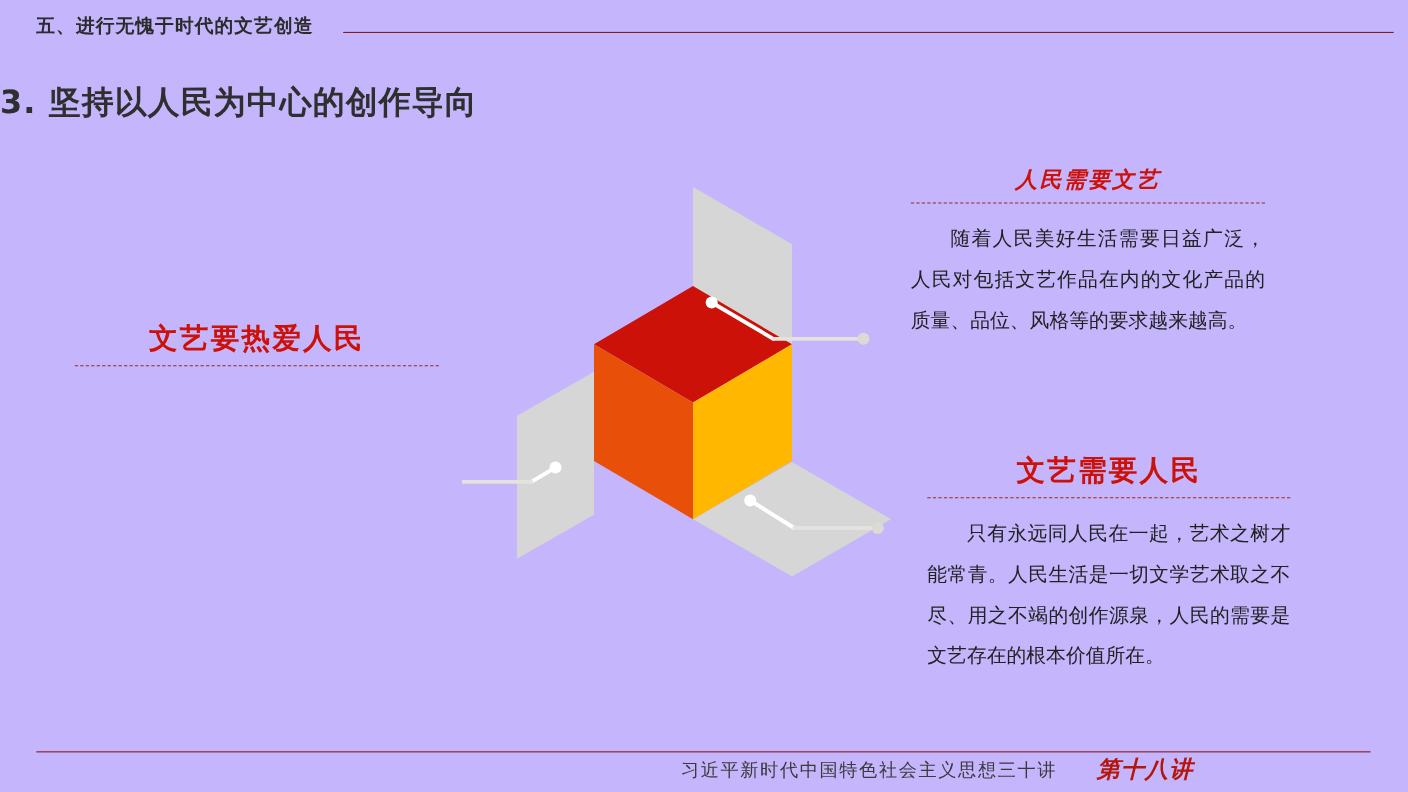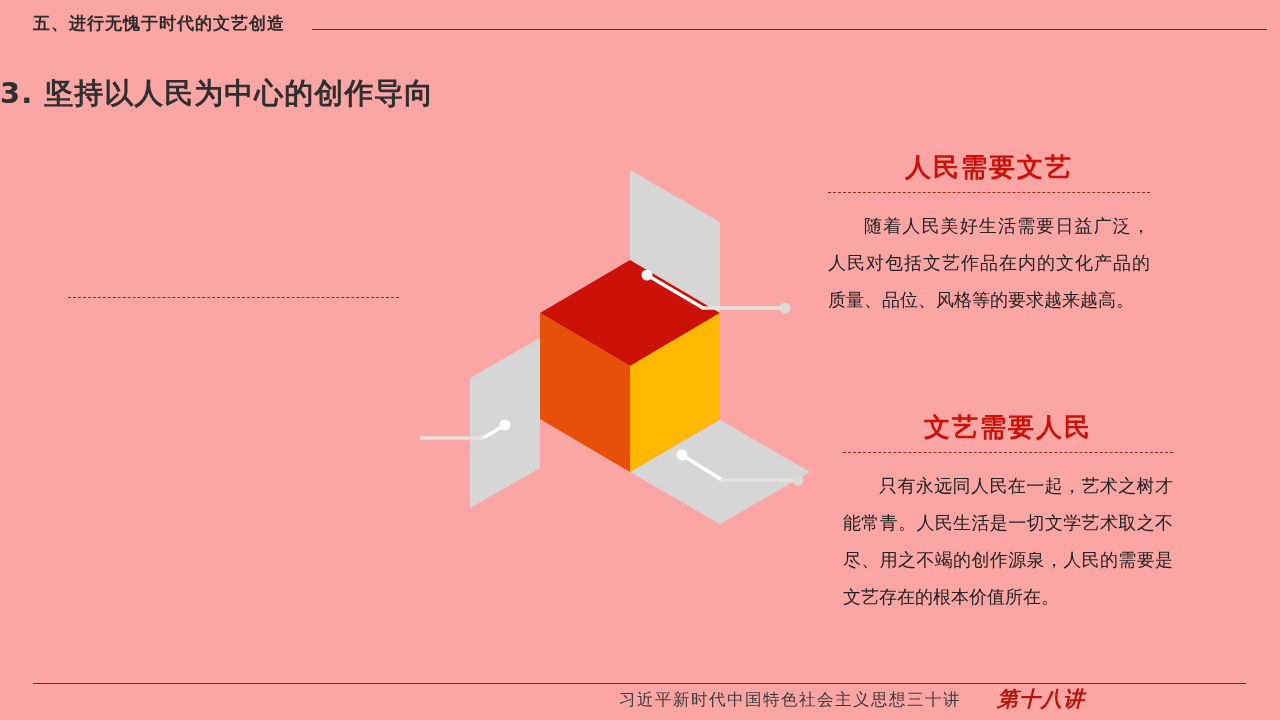--- a/index.html
+++ b/index.html
@@ -8,21 +8,21 @@
     padding: 0;
     background: #fffdf2;
   }
   body {
     font-family: "Liberation Sans", "DejaVu Sans", sans-serif;
   }
   #slide {
     position: relative;
     width: 1280px;
     height: 720px;
-    background: #fca5a5;
+    background: #c4b5fd;
     overflow: hidden;
   }
 
   
   #header {
     position: absolute;
     left: 0;
     top: 0;
     width: 1280px;
     height: 52px;
@@ -85,21 +85,21 @@
     text-align: justify;
     text-indent: 2em;
     font-family: "DejaVu Serif", "Liberation Serif", serif;
   }
 
   #panel-left      { left: 68px;  top: 290px; width: 331px; }
   #panel-top-right { left: 828px; top: 150px; width: 322px; }
   #panel-bot-right { left: 828px; top: 410px; width: 330px; margin-left: 15px; }
 
   #panel-left .panel-heading      { font-size: 26px; }
-  #panel-top-right .panel-heading { font-size: 26px; }
+  #panel-top-right .panel-heading { font-size: 20px; font-style: italic; }
   #panel-bot-right .panel-heading { font-size: 26px; }
 
   
   #cube-graphic {
     position: absolute;
     left: 420px;
     top: 150px;
     width: 440px;
     height: 380px;
   }
@@ -188,20 +188,21 @@
       <g>
         <line x1="262" y1="305" x2="302" y2="330" stroke="#ffffff" stroke-width="3.5" stroke-linecap="round"></line>
         <circle cx="262" cy="305" r="5.5" fill="#ffffff"></circle>
         <line x1="302" y1="330" x2="378" y2="330" stroke="#e4e2dc" stroke-width="3.5" stroke-linecap="round"></line>
         <circle cx="378" cy="330" r="5.5" fill="#dcdad4"></circle>
       </g>
     </svg>
   </div>
 
   <div class="panel" id="panel-left">
+    <div class="panel-heading">文艺要热爱人民</div>
     <div class="panel-divider"></div>
   </div>
 
   <div class="panel" id="panel-top-right">
     <div class="panel-heading">人民需要文艺</div>
     <div class="panel-divider"></div>
     <div class="panel-body">随着人民美好生活需要日益广泛，人民对包括文艺作品在内的文化产品的质量、品位、风格等的要求越来越高。</div>
   </div>
 
   <div class="panel" id="panel-bot-right">

